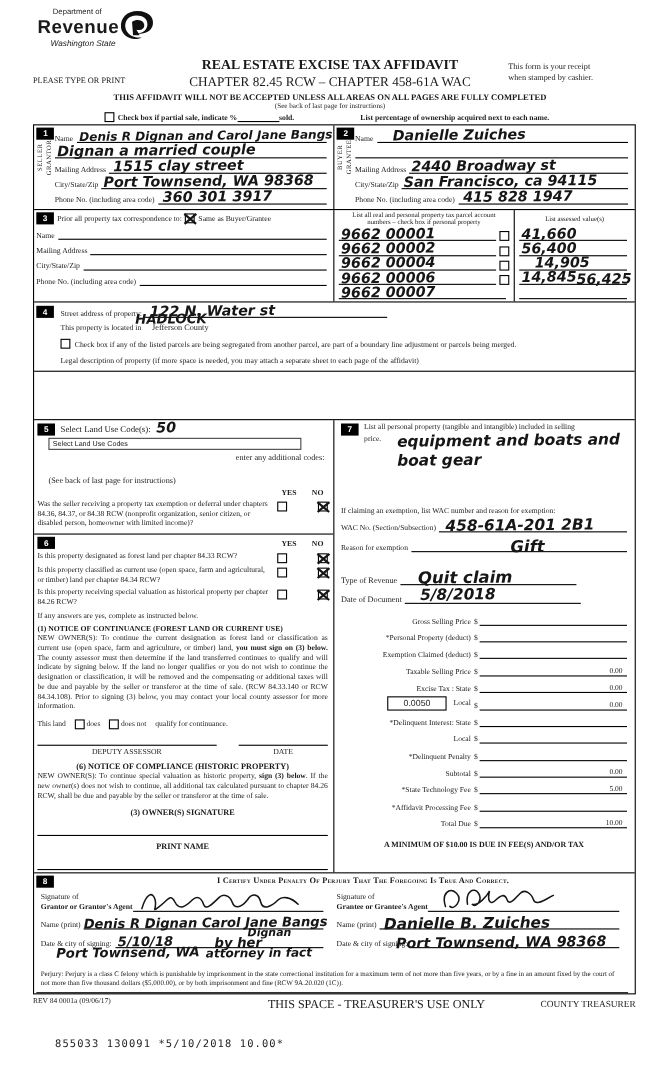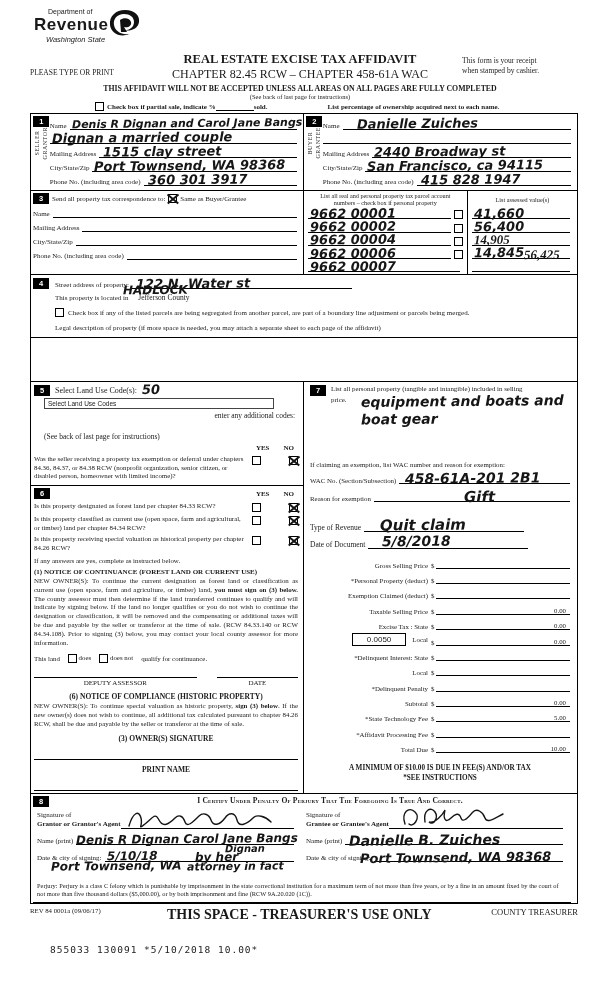--- a/index.html
+++ b/index.html
@@ -89,21 +89,21 @@
   .sec8 { border-top:1.5px solid #000; padding:2px 6px 0 2px; }
   .certify { display:flex; gap:40px; }
   .certify .ct { flex:1; text-align:center; font-weight:bold; font-size:7.6px; font-variant:small-caps; letter-spacing:0.2px; }
   .sig2 { display:flex; }
   .sig-half { width:50%; padding:2px 8px 0 4px; position:relative; }
   .sig-label { line-height:1.25; }
   .perjury { font-size:6.4px; line-height:1.35; padding:2px 4px 3px 4px; border-top:0; margin-top:6px; border-bottom:1px solid #000; }
   
   .footer { display:flex; margin:3px 22px 0 30px; align-items:flex-start; }
   .footer .rev { width:25%; font-size:6.8px; }
-  .footer .tsp { width:50%; text-align:left; font-size:14px;font-weight:bold; }
+  .footer .tsp { width:50%; text-align:right; font-size:11px; }
   .footer .ct2 { width:25%; text-align:right; font-size:8.5px; }
   .stamp { position:absolute; left:50px; top:944px; font-family:"DejaVu Sans Mono",monospace; font-size:9.5px; letter-spacing:1px; color:#222; }
   .overlay { position:absolute; }
   svg.sig { overflow:visible; }
 </style>
 </head>
 <body>
 
 <div class="page">
 
@@ -218,21 +218,21 @@
               </span>
             </div>
         </div>
       </div>
     </div>
 
     <div class="sec3">
       <div class="sec3-left">
         <div class="sec3-send">
           <span class="tab">3</span>
-          <span>Send all property tax correspondence to:</span>
+          <span>Prior all property tax correspondence to:</span>
           <span class="cb x"></span>
           <span>Same as Buyer/Grantee</span>
         </div>
         <div class="fl">
             <span class="lbl">Name</span>
             <span class="blank"></span>
           </div>
         <div class="fl">
             <span class="lbl">Mailing Address</span>
             <span class="blank"></span>
@@ -286,27 +286,27 @@
               <span class="hw hw-lg overlay" style="left:2px; bottom:-1px;">41,660</span>
             </span>
           </div>
         <div class="prow">
             <span class="blank">
               <span class="hw hw-lg overlay" style="left:2px; bottom:-1px;">56,400</span>
             </span>
           </div>
         <div class="prow">
             <span class="blank">
-              <span class="hw hw-lg overlay" style="left:2px; bottom:-1px;font-family:Liberation Serif, serif;">14,905</span>
+              <span class="hw hw-lg overlay" style="left:14px; bottom:-1px;">14,905</span>
             </span>
           </div>
         <div class="prow">
             <span class="blank">
               <span class="hw hw-lg overlay" style="left:2px; bottom:-1px;">14,845</span>
-              <span class="hw hw-lg overlay" style="left:52px; bottom:-3px;font-family:Liberation Serif, serif;">56,425</span>
+              <span class="hw hw-lg overlay" style="left:52px; bottom:-3px;">56,425</span>
             </span>
           </div>
         <div class="prow">
             <span class="blank"></span>
           </div>
       </div>
     </div>
 
     <div class="sec4">
       <div class="fl" style="margin-top:1px;">
@@ -506,21 +506,20 @@
               <span class="pr-line"><span></span></span>
             </div>
           <div class="price-row">
               <span class="pr-label">Total Due</span>
               <span class="pr-d">$</span>
               <span class="pr-line"><span>10.00</span></span>
             </div>
         </div>
         <div class="min-note">
           <div>A MINIMUM OF $10.00 IS DUE IN FEE(S) AND/OR TAX</div>
-          <div>*SEE INSTRUCTIONS</div>
         </div>
       </div>
     </div>
 
     <div class="sec8">
       <div class="certify">
         <span class="tab">8</span>
         <span class="ct">I Certify Under Penalty Of Perjury That The Foregoing Is True And Correct.</span>
       </div>
       <div class="sig2">

